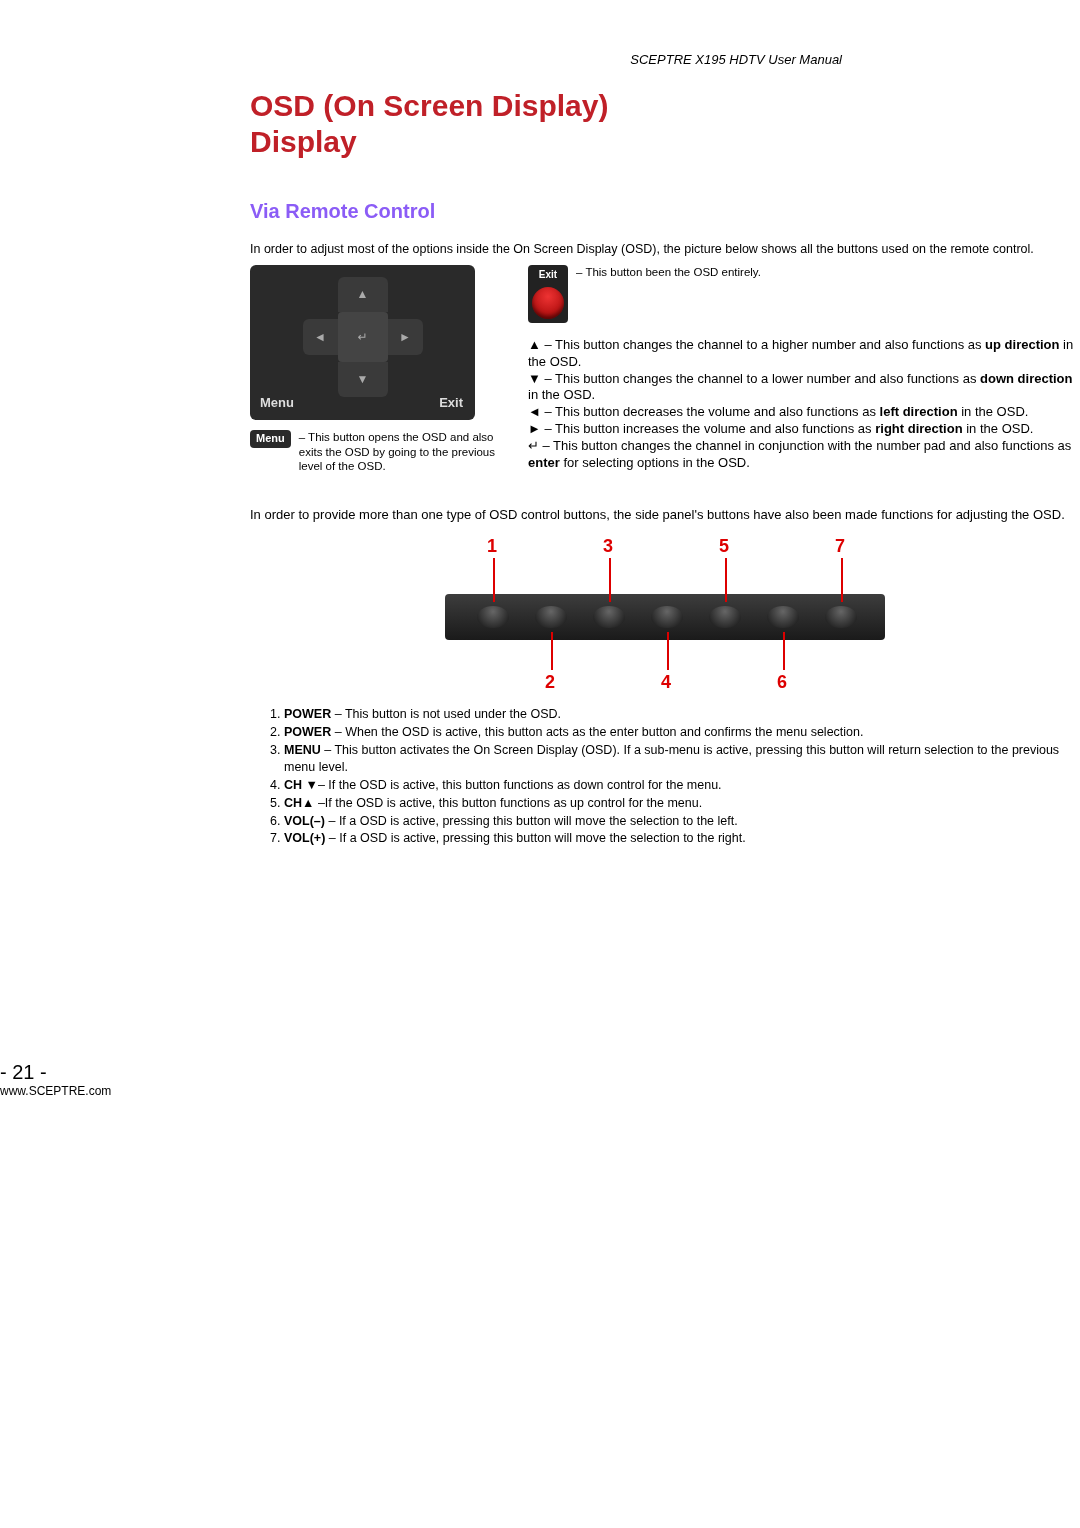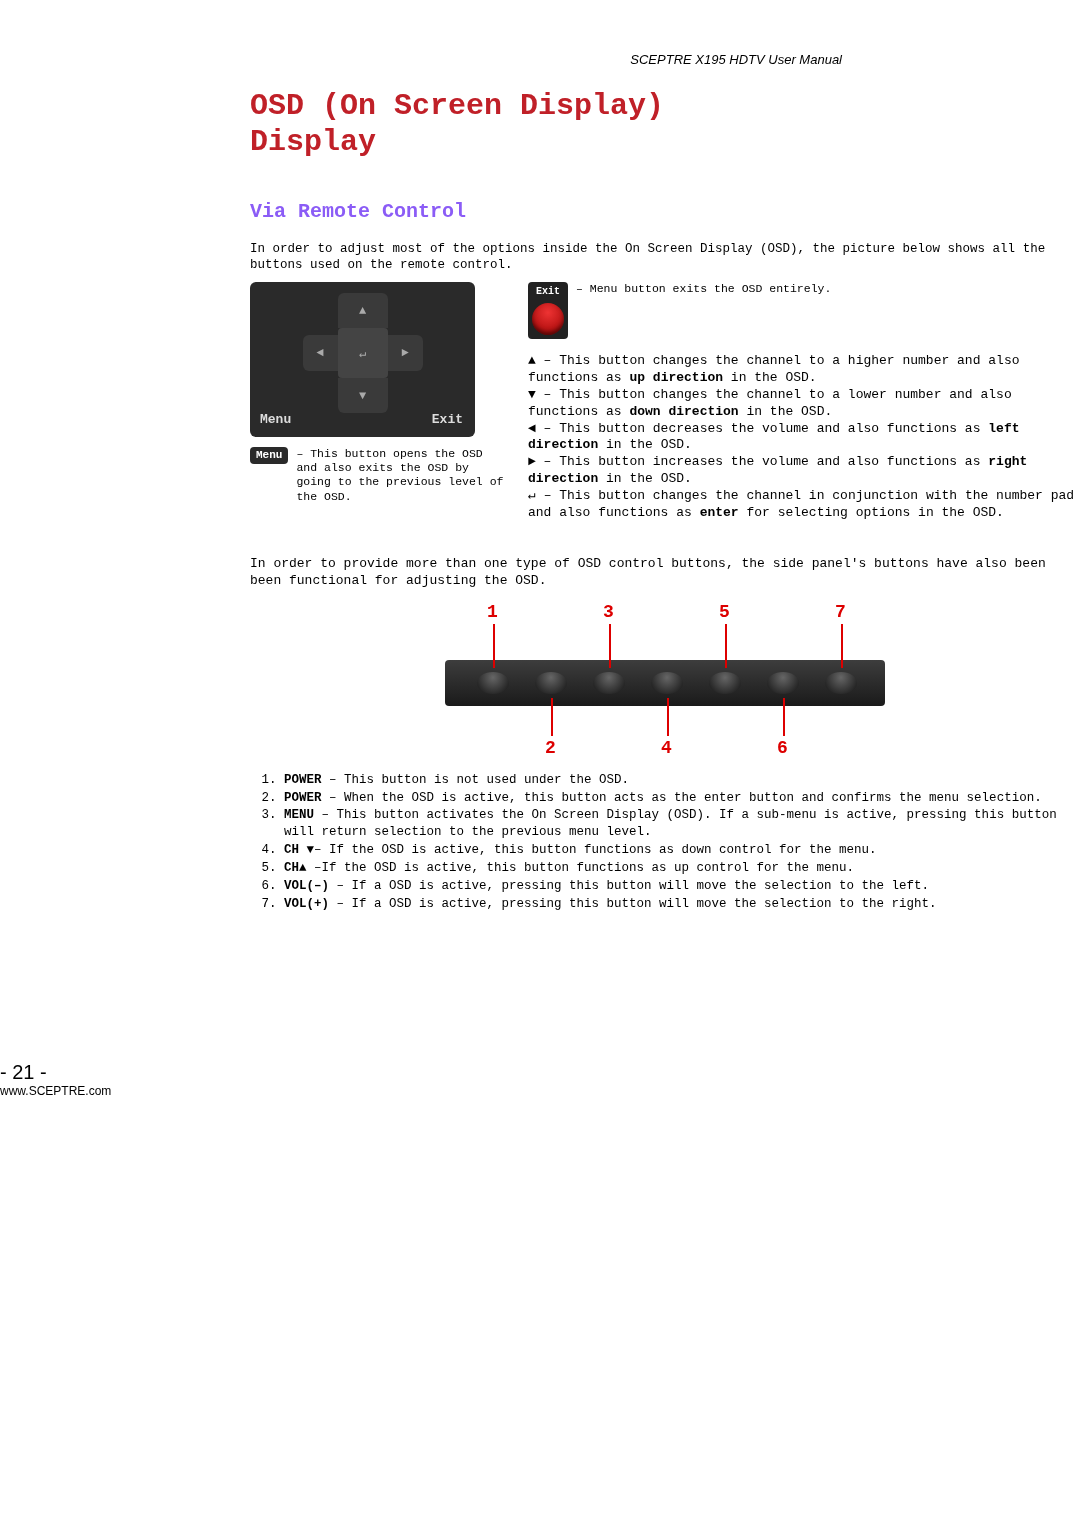--- a/index.html
+++ b/index.html
@@ -20,21 +20,20 @@
     position: absolute;
     top: 52px;
     right: 238px;
     font-size: 13px;
     color: #000;
     font-style: italic;
   }
   .content {
     margin-left: 250px;
     margin-top: 48px;
-    font-family: Liberation Mono, monospace;
   }
   .title {
     color: #c02028;
     font-weight: bold;
     font-size: 30px;
     line-height: 1.2;
     margin-bottom: 40px;
   }
   .subhead {
     color: #8b5cf6;
@@ -215,21 +214,21 @@
           <div> – This button opens the OSD and also exits the OSD by going to the previous level of the OSD.</div>
         </div>
       </div>
 
       <div class="col-right">
         <div class="menu-exit-row" style="margin-bottom:14px;">
           <div class="exit-block">
             <span class="lbl">Exit</span>
             <div class="exit-red"></div>
           </div>
-          <div> – Menu button exits the OSD entirely.</div>
+          <div> – This button been the OSD entirely.</div>
         </div>
 
         <div class="desc-line">
           <span>▲ – This button changes the channel to a higher number and also functions as </span><span class="bold">up direction</span><span> in the OSD.</span>
         </div>
         <div class="desc-line">
           <span>▼ – This button changes the channel to a lower number and also functions as </span><span class="bold">down direction</span><span> in the OSD.</span>
         </div>
         <div class="desc-line">
           <span>◄ – This button decreases the volume and also functions as </span><span class="bold">left direction</span><span> in the OSD.</span>
@@ -238,21 +237,21 @@
           <span>► – This button increases the volume and also functions as </span><span class="bold">right direction</span><span> in the OSD.</span>
         </div>
         <div class="desc-line">
           <span>↵ – This button changes the channel in conjunction with the number pad and also functions as </span><span class="bold">enter</span><span> for selecting options in the OSD.</span>
         </div>
       </div>
     </div>
 
     <div style="height:34px;"></div>
 
-    <div class="bodytext" style="font-size:13px;">In order to provide more than one type of OSD control buttons, the side panel's buttons have also been been functional for adjusting the OSD.</div>
+    <div class="bodytext" style="font-size:13px;">In order to provide more than one type of OSD control buttons, the side panel's buttons have also been made functions for adjusting the OSD.</div>
 
     <div class="panel-diagram">
       <div class="panel-bar"></div>
       <div class="panel-btn" style="left:32px;"></div>
       <div class="panel-btn" style="left:90px;"></div>
       <div class="panel-btn" style="left:148px;"></div>
       <div class="panel-btn" style="left:206px;"></div>
       <div class="panel-btn" style="left:264px;"></div>
       <div class="panel-btn" style="left:322px;"></div>
       <div class="panel-btn" style="left:380px;"></div>

